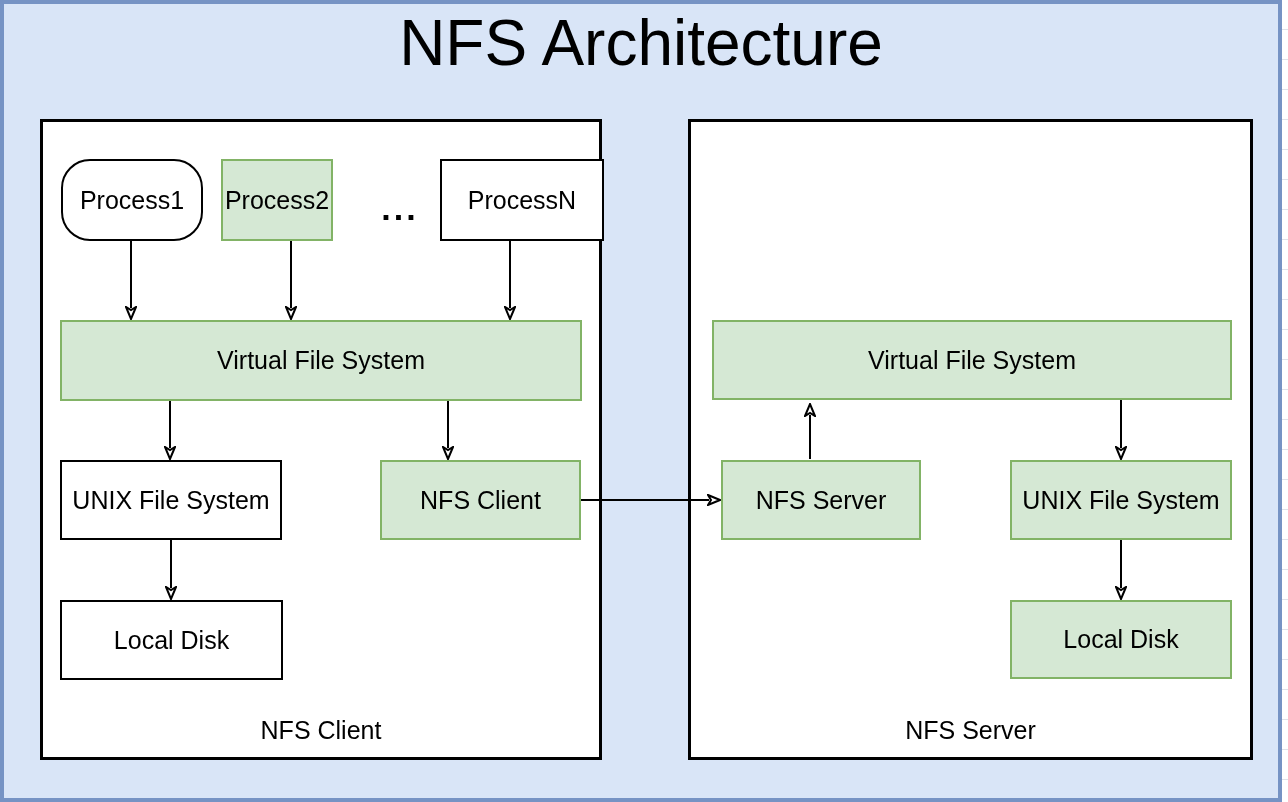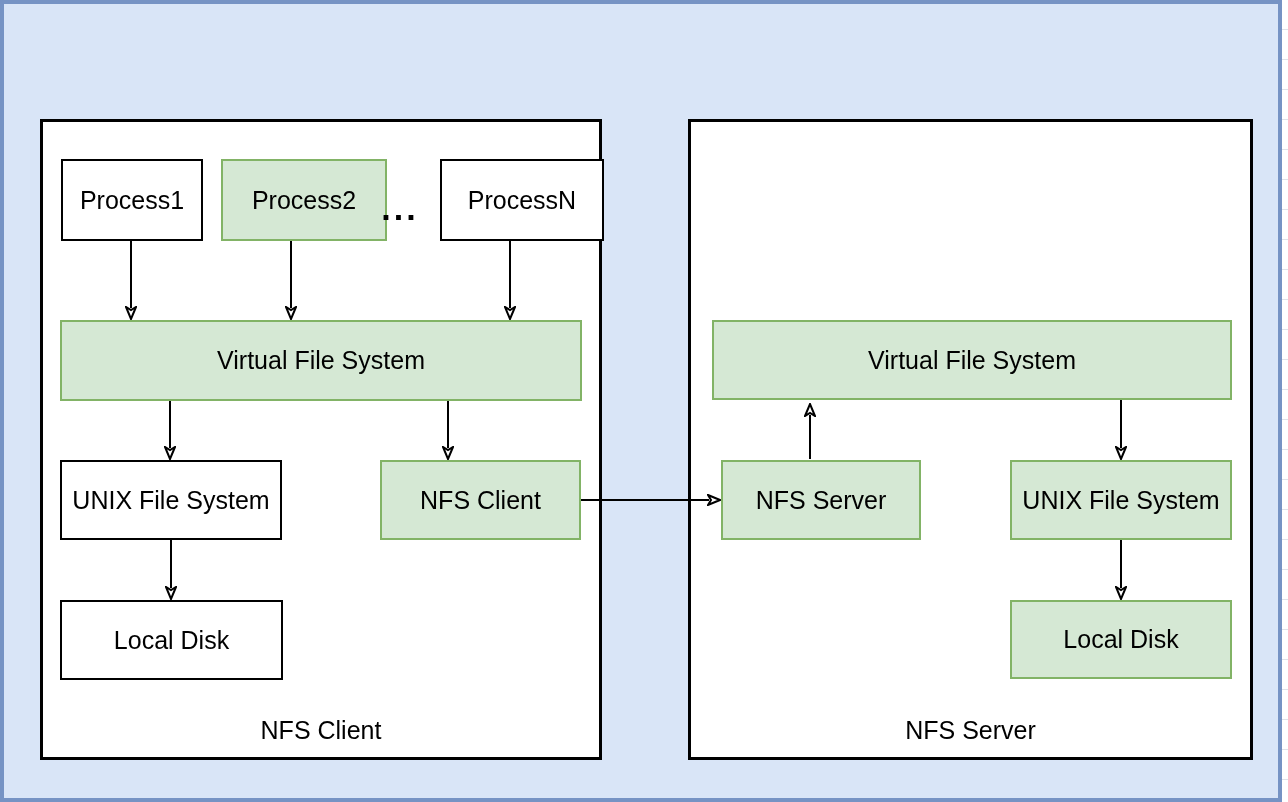--- a/index.html
+++ b/index.html
@@ -42,22 +42,22 @@
     position:absolute;
     box-sizing:border-box;
     display:flex;align-items:center;justify-content:center;
     background:#ffffff;
     border:2px solid #000000;
     font-size:25px;
     text-align:center;
     white-space:nowrap;
   }
   .node.green{background:#d5e8d4;border-color:#82b366;}
-  #node-process1{left:61px;top:159px;width:142px;height:82px;}
-  #node-process2{left:221px;top:159px;width:166px;height:82px;}
+  #node-process1{left:61px;top:159px;width:142px;height:82px;border-radius:29px;}
+  #node-process2{left:221px;top:159px;width:112px;height:82px;}
   #node-processN{left:440px;top:159px;width:164px;height:82px;}
   #dots{
     position:absolute;left:372px;top:186px;width:56px;height:44px;
     display:flex;align-items:center;justify-content:center;
     font-size:34px;font-weight:700;letter-spacing:3px;line-height:20px;
   }
   #node-vfs-client{left:60px;top:320px;width:522px;height:81px;}
   #node-unix-client{left:60px;top:460px;width:222px;height:80px;}
   #node-nfs-client{left:380px;top:460px;width:201px;height:80px;}
   #node-localdisk-client{left:60px;top:600px;width:223px;height:80px;}
@@ -71,20 +71,21 @@
   }
   #edges path{stroke:#000000;stroke-width:2;fill:none;}
 </style>
 </head>
 <body>
 
 <div id="canvas">
 
   <div id="board"></div>
 
+  <div class="title">NFS Architecture</div>
 
   <div class="panel" id="panel-client"></div>
 
   <div class="panel" id="panel-server"></div>
 
   <div class="node" id="node-process1">Process1</div>
   <div class="node green" id="node-process2">Process2</div>
   <div id="dots">...</div>
   <div class="node" id="node-processN">ProcessN</div>
   <div class="node green" id="node-vfs-client">Virtual File System</div>

